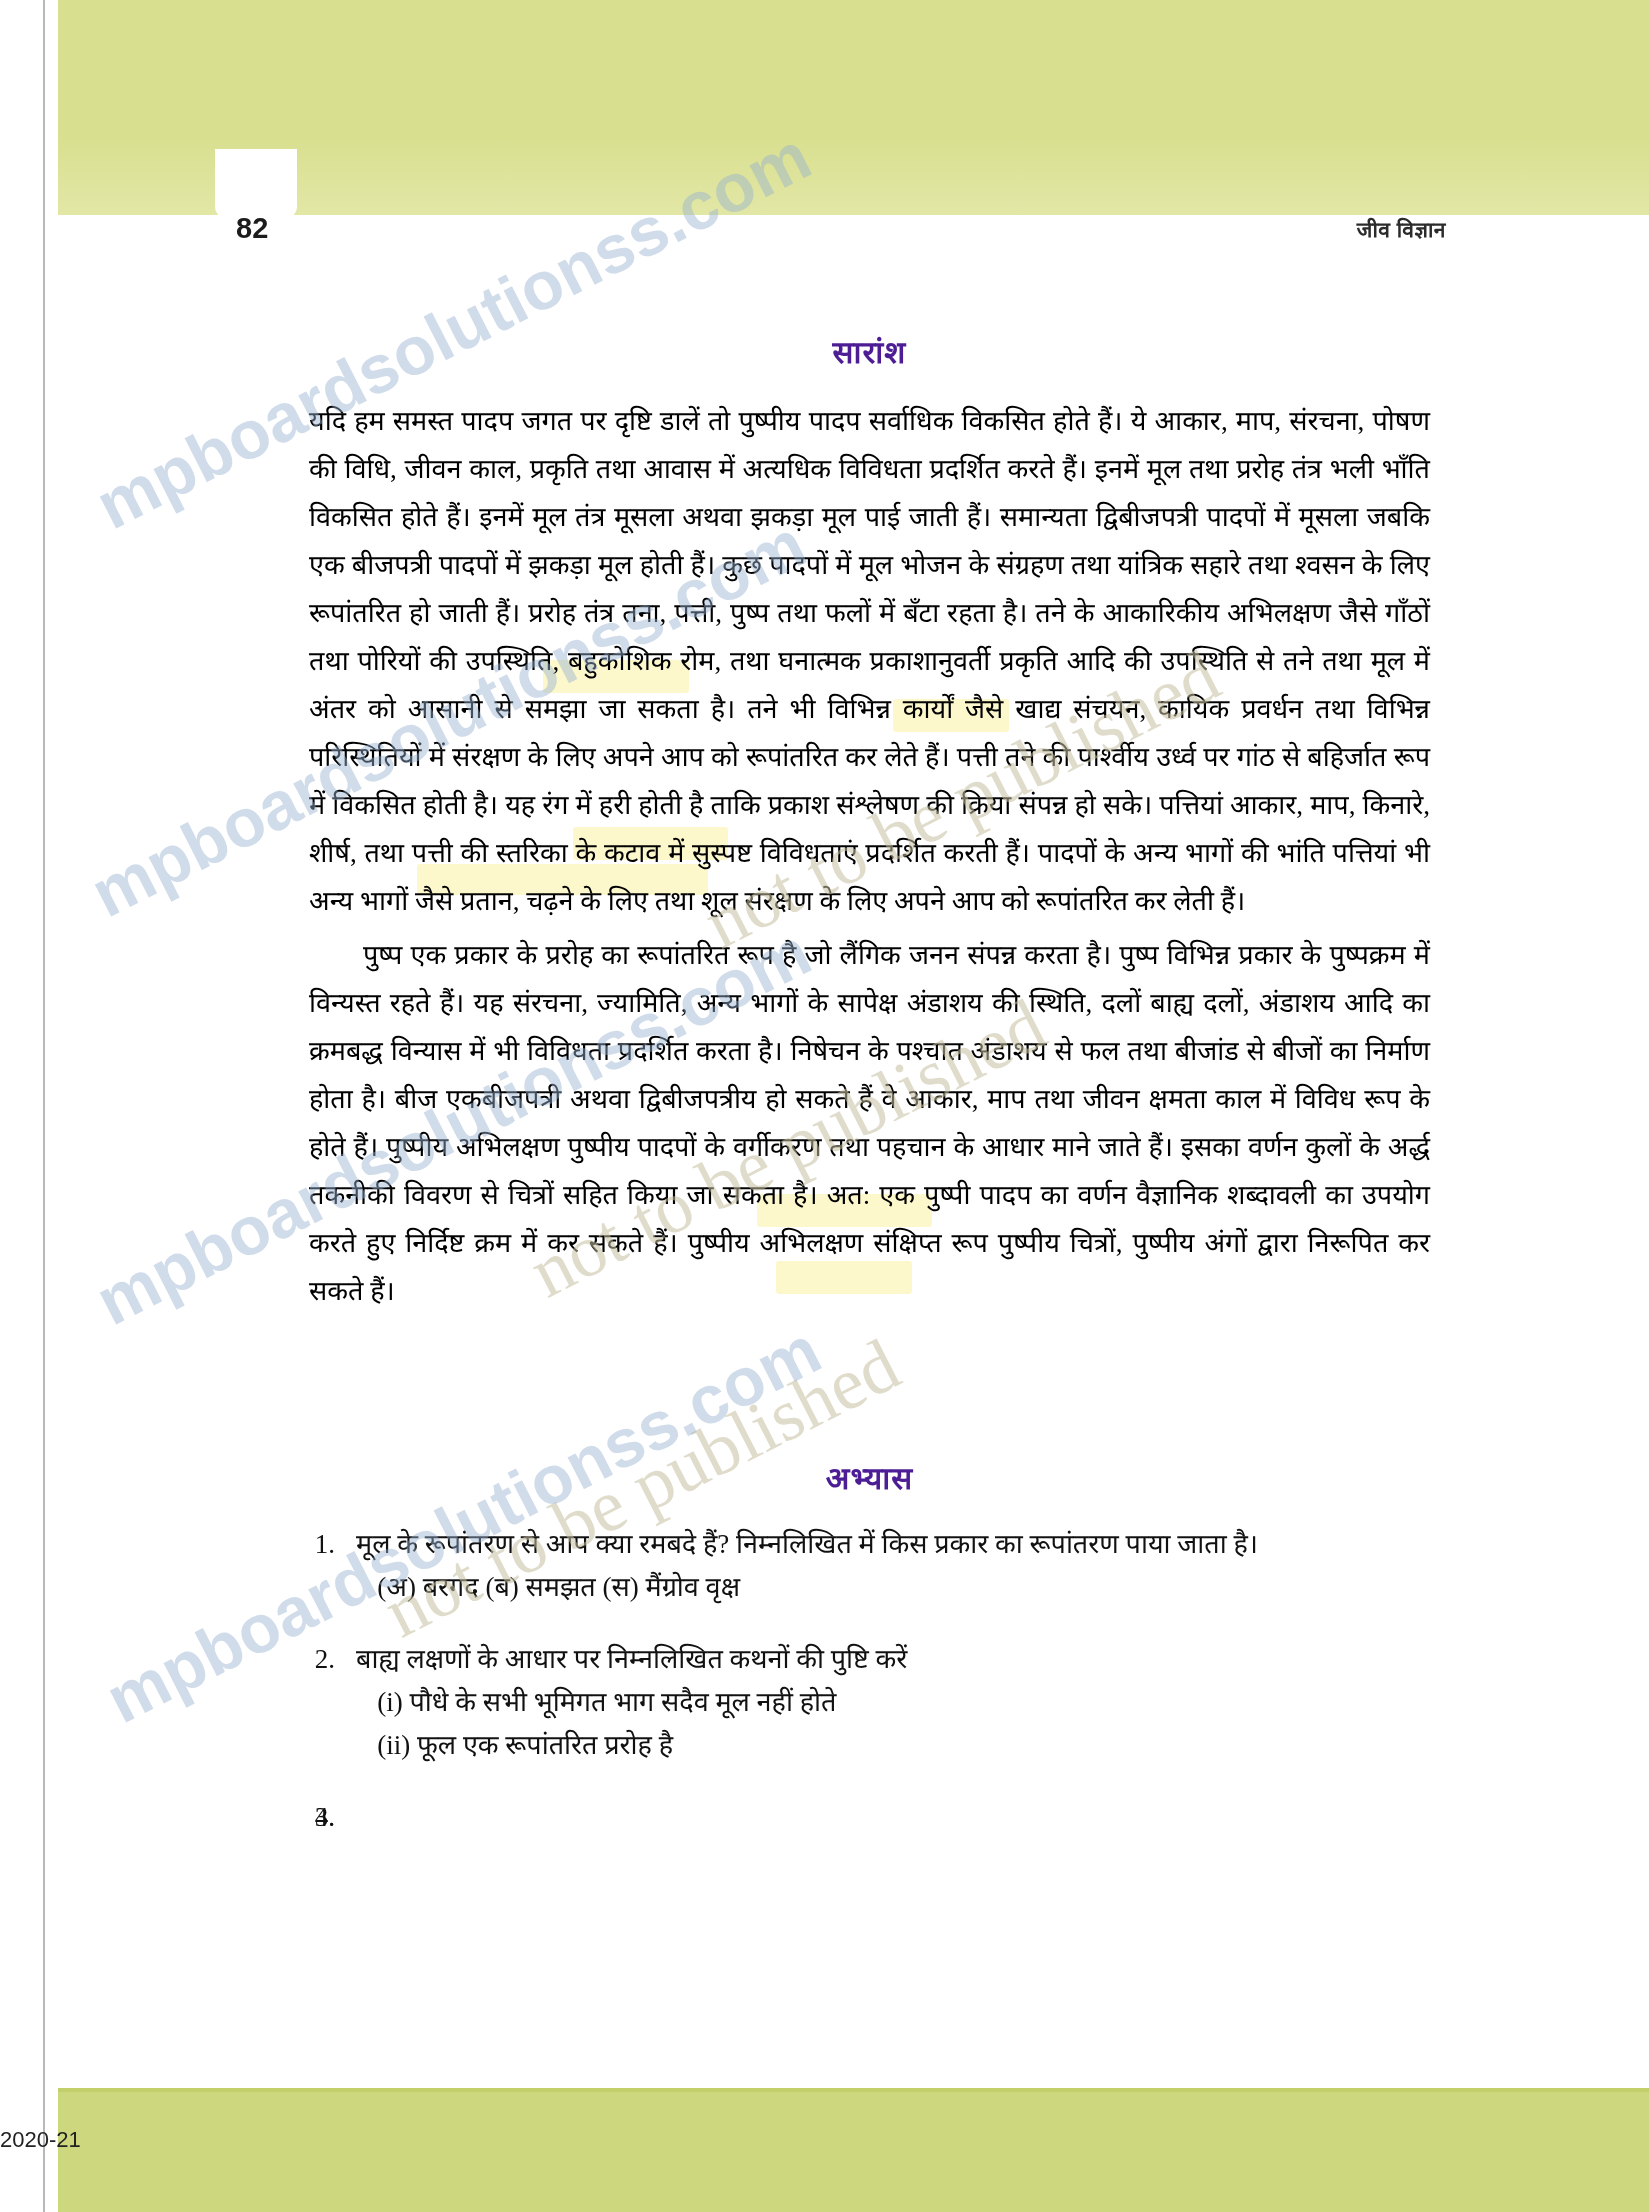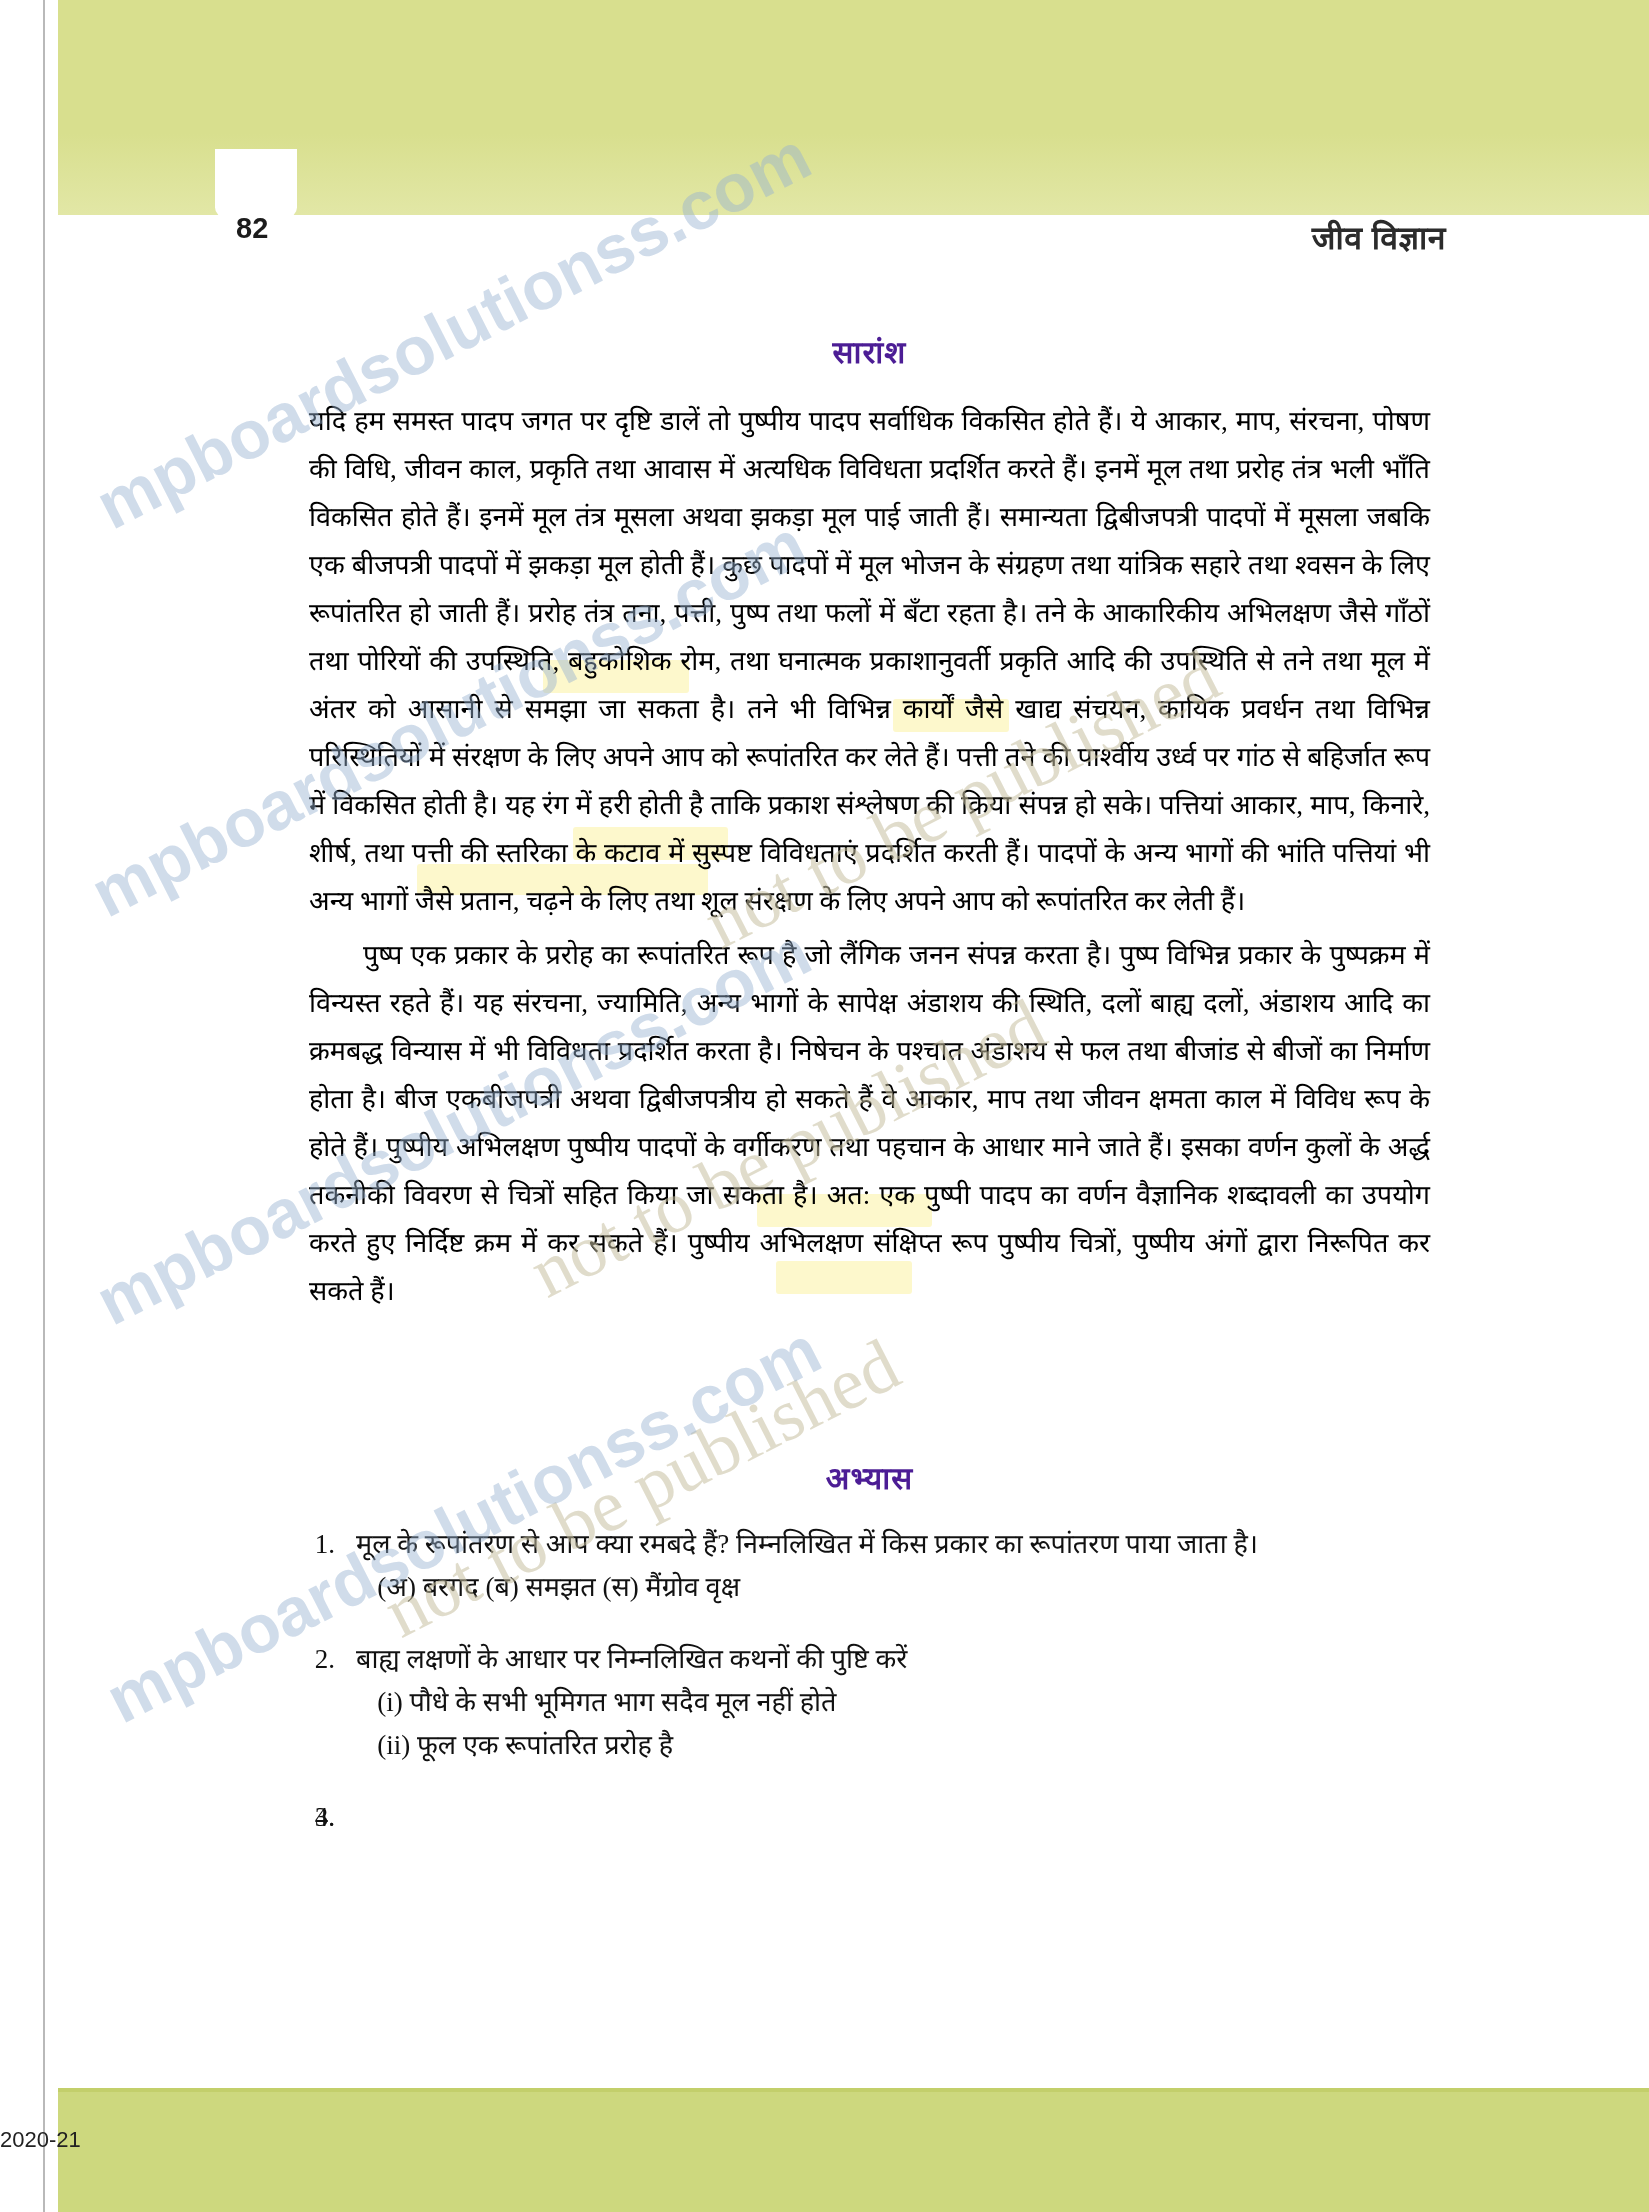--- a/index.html
+++ b/index.html
@@ -87,21 +87,21 @@
     color: #1c1c1c;
     text-align: right;
   }
 
   
   .running-head {
     position: absolute;
     right: 204px;
     top: 215px;
     font-family: "Liberation Sans", sans-serif;
-    font-size: 32px;
+    font-size: 21px;
     font-weight: bold;
     color: #2b2b2b;
     letter-spacing: 0.5px;
   }
 
   
   .content {
     position: absolute;
     left: 309px;
     top: 330px;

